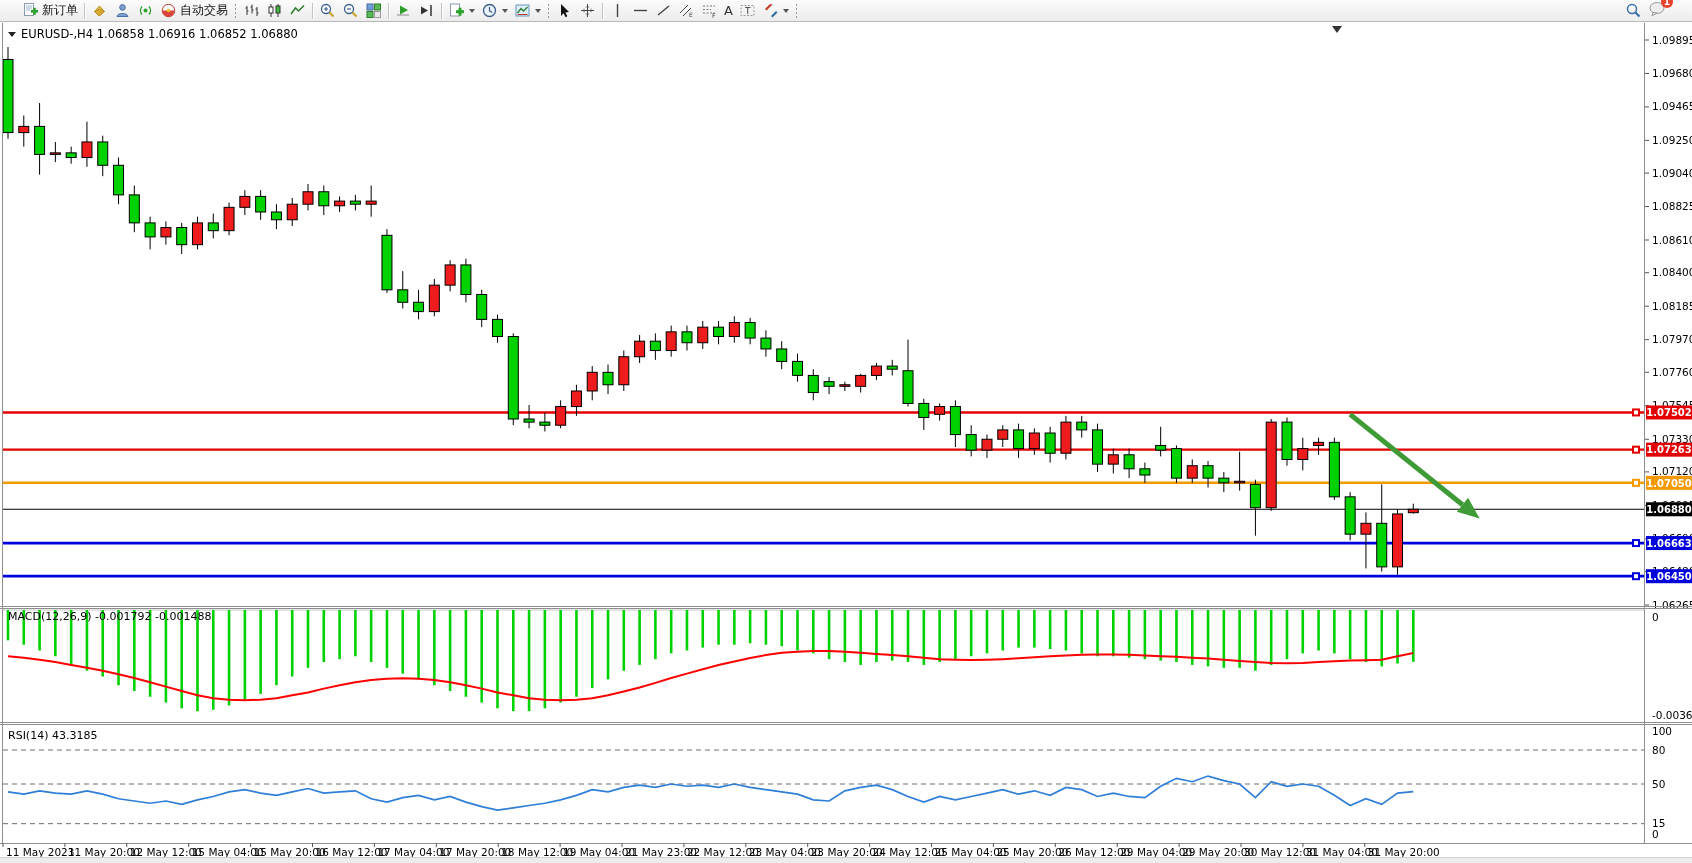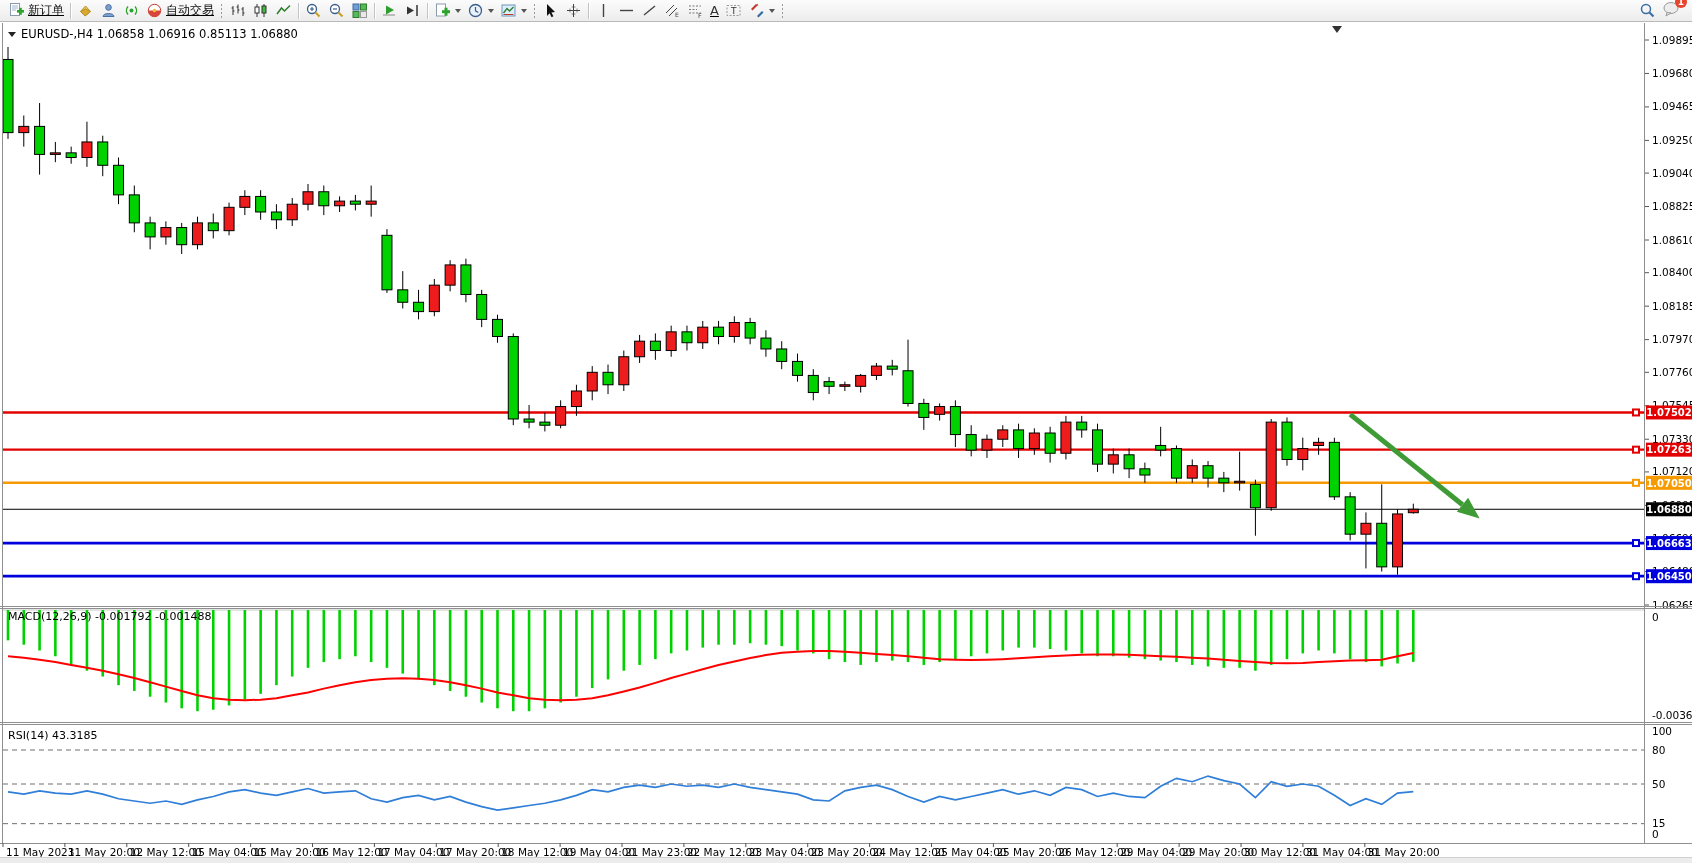--- a/index.html
+++ b/index.html
@@ -1,21 +1,21 @@
 <!DOCTYPE html>
 <html><head>
 <meta charset="utf-8">
 <style>
   html,body{margin:0;padding:0;width:1692px;height:863px;overflow:hidden;
     font-family:"DejaVu Sans","Liberation Sans",sans-serif;background:#f0f0f0;}
   #app{position:relative;width:1692px;height:863px;}
   
   .toolbar{position:absolute;top:0;left:0;width:1692px;height:22px;
     background:linear-gradient(#fcfcfc,#ececec);border-bottom:1px solid #b9b9b9;
-    display:flex;align-items:center;padding:0 5px;box-sizing:border-box;z-index:5;text-decoration:underline;}
+    display:flex;align-items:center;padding:0 19px;box-sizing:border-box;z-index:5;}
   .tb-btn{display:flex;align-items:center;gap:3px;height:20px;padding:0 3px;cursor:default;}
   .tb-btn span.lbl{font-size:12px;color:#111;white-space:nowrap;}
   .tb-ico{width:17px;height:17px;display:block;}
   .sep{width:1px;height:16px;background:#c3c3c3;margin:0 3px;box-shadow:1px 0 0 #fff;}
   .grip{width:3px;height:16px;margin:0 3px;background-image:radial-gradient(#9a9a9a 35%,transparent 40%);
     background-size:3px 4px;}
   .caret{width:0;height:0;border-left:3px solid transparent;border-right:3px solid transparent;
     border-top:4px solid #555;margin-left:1px;}
   .tf-btn{font-size:11px;color:#222;padding:2px 6px;height:16px;line-height:14px;border:1px solid transparent;}
   .tf-btn.active{background:#e9e9e9;border:1px solid #9fb0c1;box-shadow:inset 0 1px 2px rgba(0,0,0,.15);}
@@ -649,17 +649,17 @@
         <text x="1244" y="856" font-size="10.5" font-family="DejaVu Sans, Liberation Sans, sans-serif" fill="#000">30 May 12:00</text>
         <line x1="1302.8999999999999" y1="843" x2="1302.8999999999999" y2="847" stroke="#555"></line>
         <text x="1305.8999999999999" y="856" font-size="10.5" font-family="DejaVu Sans, Liberation Sans, sans-serif" fill="#000">31 May 04:00</text>
         <line x1="1364.8" y1="843" x2="1364.8" y2="847" stroke="#555"></line>
         <text x="1367.8" y="856" font-size="10.5" font-family="DejaVu Sans, Liberation Sans, sans-serif" fill="#000">31 May 20:00</text>
       </g>
     </svg>
 
   <div class="sym-title">
     <div class="tri-down"></div>
-    <span>EURUSD-,H4 1.06858 1.06916 0.85113 1.06880</span>
+    <span>EURUSD-,H4 1.06858 1.06916 1.06852 1.06880</span>
   </div>
 
   <div class="bottom-strip"></div>
 </div>
 
 </body></html>

